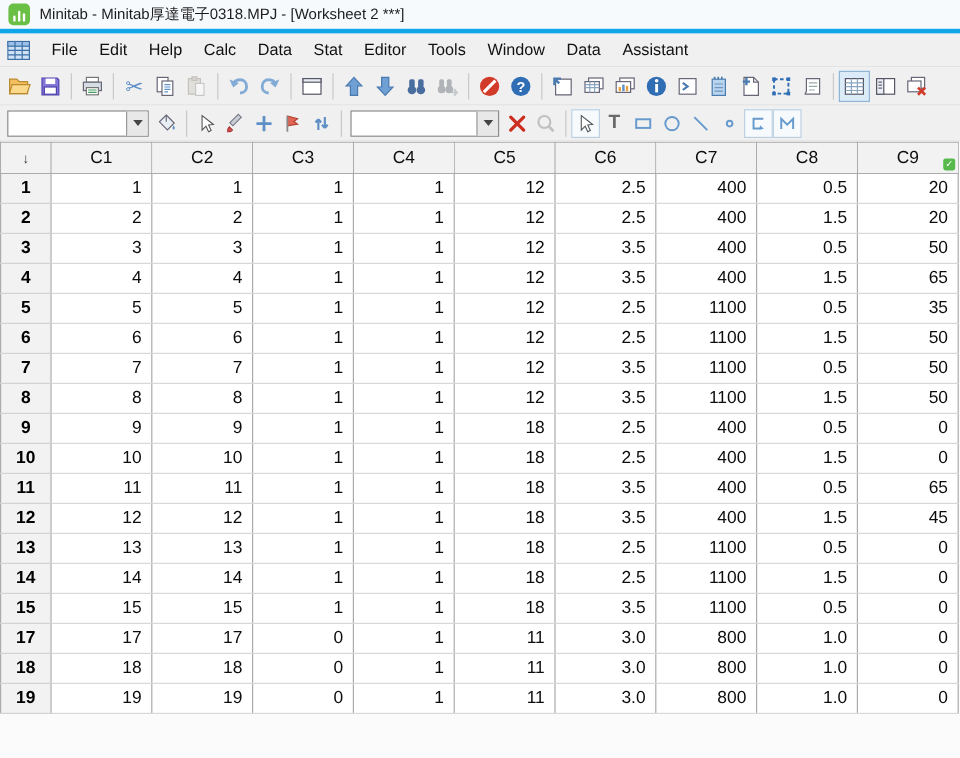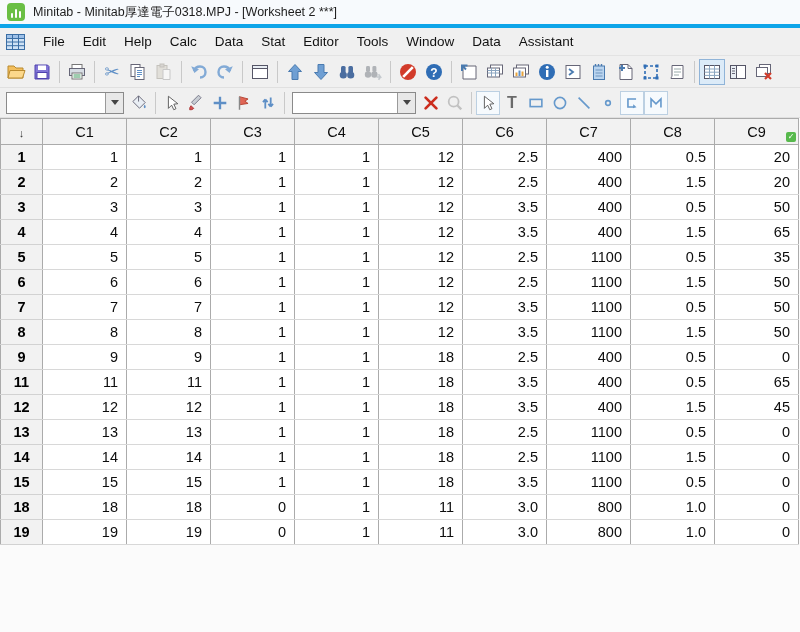--- a/index.html
+++ b/index.html
@@ -513,20 +513,32 @@
             <td>9</td>
             <td>1</td>
             <td>1</td>
             <td>18</td>
             <td>2.5</td>
             <td>400</td>
             <td>0.5</td>
             <td>0</td>
           </tr>
           <tr>
+            <th class="rn">10</th>
+            <td>10</td>
+            <td>10</td>
+            <td>1</td>
+            <td>1</td>
+            <td>18</td>
+            <td>2.5</td>
+            <td>400</td>
+            <td>1.5</td>
+            <td>0</td>
+          </tr>
+          <tr>
             <th class="rn">11</th>
             <td>11</td>
             <td>11</td>
             <td>1</td>
             <td>1</td>
             <td>18</td>
             <td>3.5</td>
             <td>400</td>
             <td>0.5</td>
             <td>65</td>
@@ -573,40 +585,52 @@
             <td>15</td>
             <td>1</td>
             <td>1</td>
             <td>18</td>
             <td>3.5</td>
             <td>1100</td>
             <td>0.5</td>
             <td>0</td>
           </tr>
           <tr>
-            <th class="rn">18</th>
-            <td>18</td>
-            <td>18</td>
+            <th class="rn">17</th>
+            <td>17</td>
+            <td>17</td>
             <td>0</td>
             <td>1</td>
             <td>11</td>
             <td>3.0</td>
             <td>800</td>
             <td>1.0</td>
             <td>0</td>
           </tr>
           <tr>
-            <th class="rn">19</th>
-            <td>19</td>
-            <td>19</td>
+            <th class="rn">18</th>
+            <td>18</td>
+            <td>18</td>
             <td>0</td>
             <td>1</td>
             <td>11</td>
             <td>3.0</td>
             <td>800</td>
             <td>1.0</td>
             <td>0</td>
           </tr>
+          <tr>
+            <th class="rn">19</th>
+            <td>19</td>
+            <td>19</td>
+            <td>0</td>
+            <td>1</td>
+            <td>11</td>
+            <td>3.0</td>
+            <td>800</td>
+            <td>1.0</td>
+            <td>0</td>
+          </tr>
         </tbody>
     </table>
   </div>
 
 </div>
 
 </body></html>

